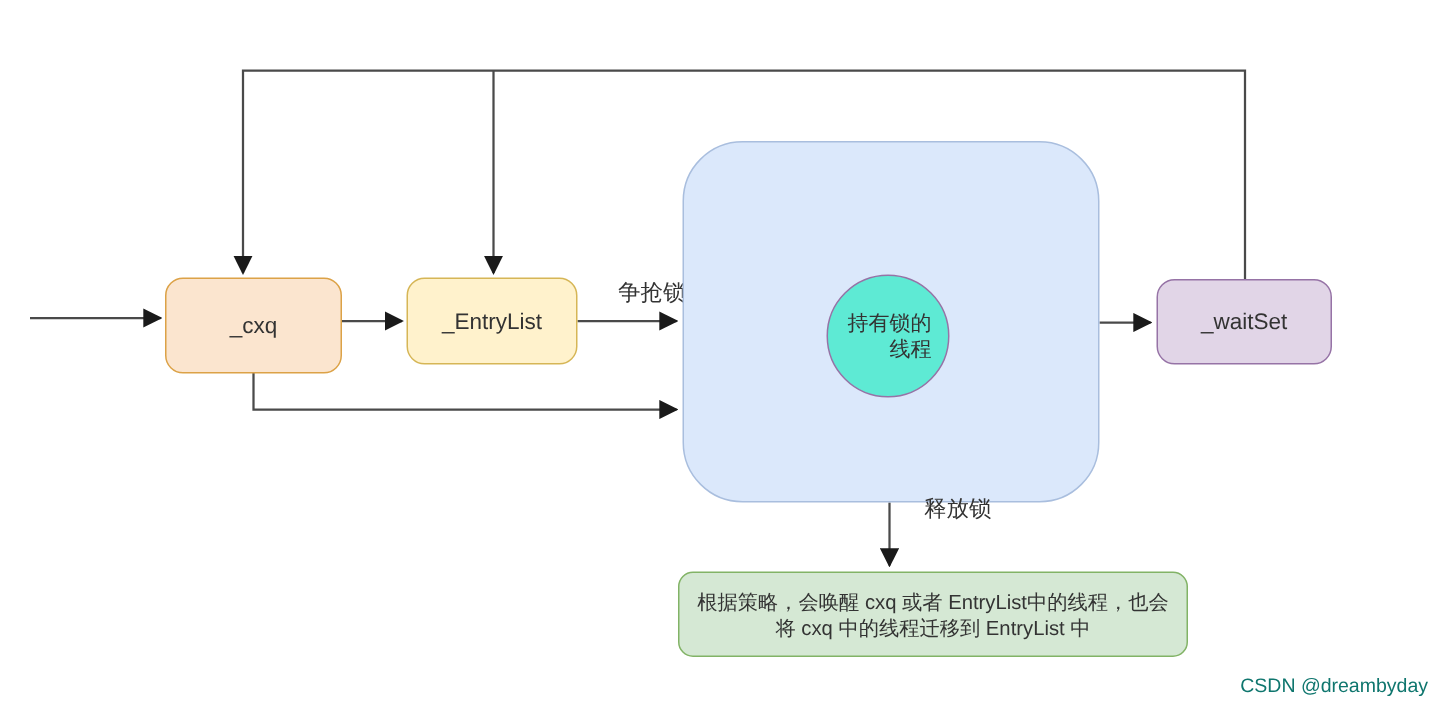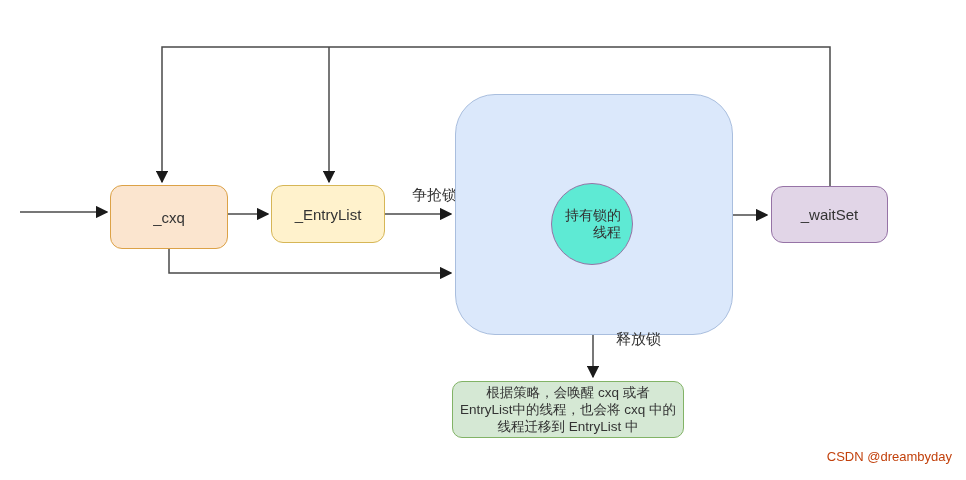--- a/index.html
+++ b/index.html
@@ -43,27 +43,27 @@
     left:547px;top:69px;width:100px;text-align:center;font-size:15px;
   }
   .left-label{
     left:18px;top:172px;width:64px;text-align:center;font-size:15px;line-height:20px;
   }
   .left-label .inner{display:inline-block;width:50px;}
   .lbl-contend{left:385px;top:186px;width:72px;text-align:right;font-size:15px;}
   .lbl-release{left:616px;top:330px;font-size:15px;}
   .note-cxq-direct{left:107px;top:287px;font-size:14px;white-space:nowrap;}
   .note-release{
-    left:452px;top:381px;width:232px;height:57px;border-radius:10px;
+    left:452px;top:381px;width:340px;height:57px;border-radius:10px;
     background:#D5E8D4;border:1.3px solid #82B366;position:absolute;box-sizing:border-box;
     display:flex;align-items:center;justify-content:center;text-align:center;
     font-size:13.5px;line-height:17px;padding:13px 6px;
   }
   .watermark{
-    left:700px;top:449px;width:252px;text-align:right;font-size:13px;color:#c2410c;
+    left:700px;top:449px;width:252px;text-align:right;font-size:13px;color:#0f766e;
   }
 </style>
 </head>
 <body>
 
 <div id="canvas">
 
   <svg class="wires" viewBox="0 0 966 480">
     <defs>
       <marker id="arrow" viewBox="0 0 10 10" refX="9" refY="5" markerWidth="8.5" markerHeight="8.5" orient="auto-start-reverse">

